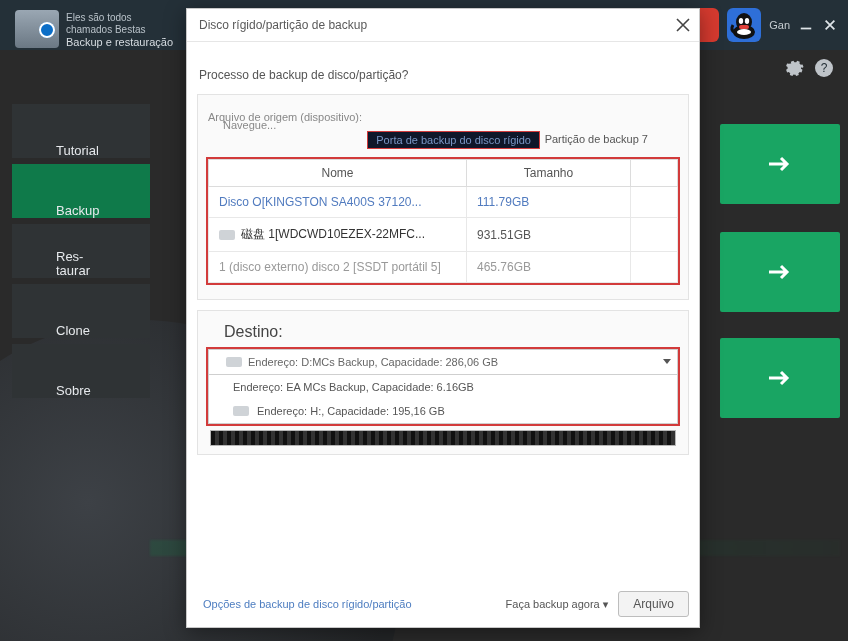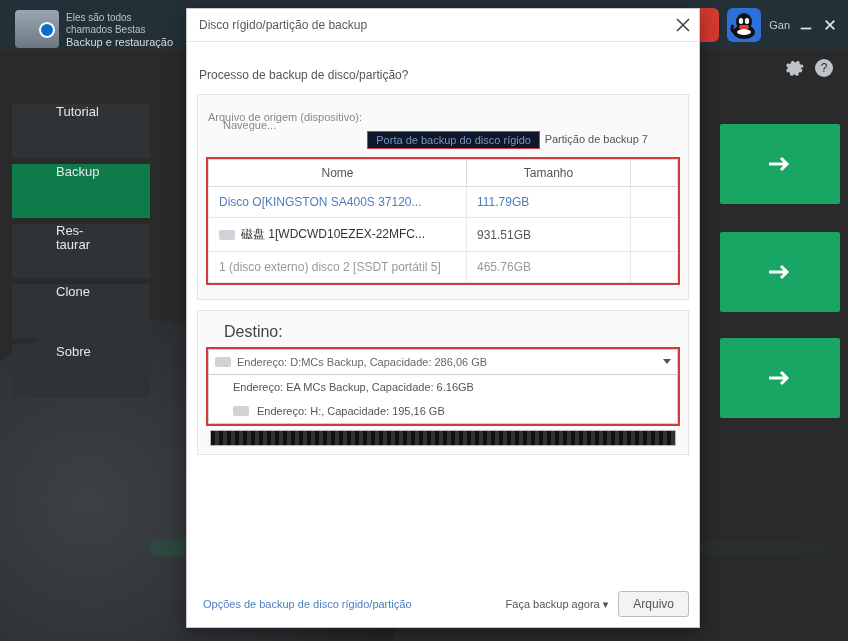--- a/index.html
+++ b/index.html
@@ -15,21 +15,21 @@
   .sq.blue{background:#2e6fd8}
   .sq.blue svg{width:100%;height:100%}
   .tray .user{font-size:11px;color:#c6ccd1}
   .winbtn{width:16px;height:16px;color:#dfe4e8;cursor:pointer;display:flex;align-items:center;justify-content:center}
   .iconbar{position:absolute;right:14px;top:58px;display:flex;gap:10px}
   .iconbar .ic{width:20px;height:20px;color:#cfd5da}
   
   .bgcircle{position:absolute;left:-120px;top:320px;width:520px;height:520px;border-radius:50%;background:radial-gradient(circle at 40% 35%, #3d4146 0%, #232527 70%)}
   
   .nav{position:absolute;left:12px;top:104px;width:138px}
-  .nav .item{height:54px;display:flex;align-items:flex-start;padding-left:44px;font-size:13px;color:#e6e9ec;margin-bottom:6px;background:#2f3335;position:relative;cursor:pointer}
+  .nav .item{height:54px;display:flex;align-items:flex-end;padding-left:44px;font-size:13px;color:#e6e9ec;margin-bottom:6px;background:#2f3335;position:relative;cursor:pointer}
   .nav .item.sel{background:#0f7a4a}
   .nav .item.two{line-height:14px}
   
   .gbtn{position:absolute;right:8px;width:120px;height:80px;background:#19a563;border-radius:2px;display:flex;align-items:center;justify-content:center}
   .gbtn svg{width:26px;height:20px;fill:#fff}
   
   .modal{position:absolute;left:186px;top:8px;width:512px;height:618px;background:#fff;color:#333;border:1px solid #c8c8c8;box-shadow:0 4px 20px rgba(0,0,0,.4)}
   .m-title{height:32px;line-height:32px;padding:0 12px;font-size:12px;color:#5a5a5a;border-bottom:1px solid #e6e6e6;position:relative}
   .m-close{position:absolute;right:6px;top:6px;width:20px;height:20px;cursor:pointer;color:#444}
   .m-body{padding:10px 10px 0 10px}
@@ -43,21 +43,21 @@
   table.src{width:100%;border-collapse:collapse;font-size:12px}
   table.src th{background:#fff;color:#555;font-weight:normal;border:1px solid #dcdcdc;padding:6px 4px;text-align:center}
   table.src td{border:1px solid #e8e8e8;padding:8px 10px;color:#555}
   table.src tr:first-child td{color:#517bbf}
   table.src tr:nth-child(2) td:first-child{color:#333}
   table.src tr:nth-child(3) td{color:#999}
   .sz{text-align:left}
   .hdd{display:inline-block;width:16px;height:10px;background:#cfd3d7;border-radius:2px;margin-right:6px;vertical-align:middle}
   .dest-lbl{font-size:16px;color:#444;margin:6px 0 6px 18px}
   .dest-wrap{border:2px solid #d23b3b}
-  .dd-sel{height:24px;border:1px solid #cfcfcf;background:#fff;display:flex;align-items:center;padding:0 6px;font-size:11px;color:#666;position:relative}
+  .dd-sel{height:24px;border:1px solid #cfcfcf;background:#fff;display:flex;align-items:center;padding:0 17px;font-size:11px;color:#666;position:relative}
   .dd-sel .caret{position:absolute;right:6px;top:9px;border-left:4px solid transparent;border-right:4px solid transparent;border-top:5px solid #555}
   .dd-sel .hdd{margin-right:6px}
   .dd-list{border:1px solid #cfcfcf;border-top:none;background:#fff}
   .dd-item{padding:6px 24px;font-size:11px;color:#555;display:flex;align-items:center}
   .dd-item .hdd{margin-right:8px}
   .dd-item.sel{background:#2f77d1;color:#fff}
   .dd-item.nav{color:#888;font-size:11px}
   .smear{height:14px;background:repeating-linear-gradient(90deg,#111 0 4px,#333 4px 8px);margin:4px 4px 0 4px;border:1px solid #b7b7b7}
   
   .m-foot{position:absolute;left:16px;right:10px;bottom:10px;display:flex;align-items:center;justify-content:space-between}

